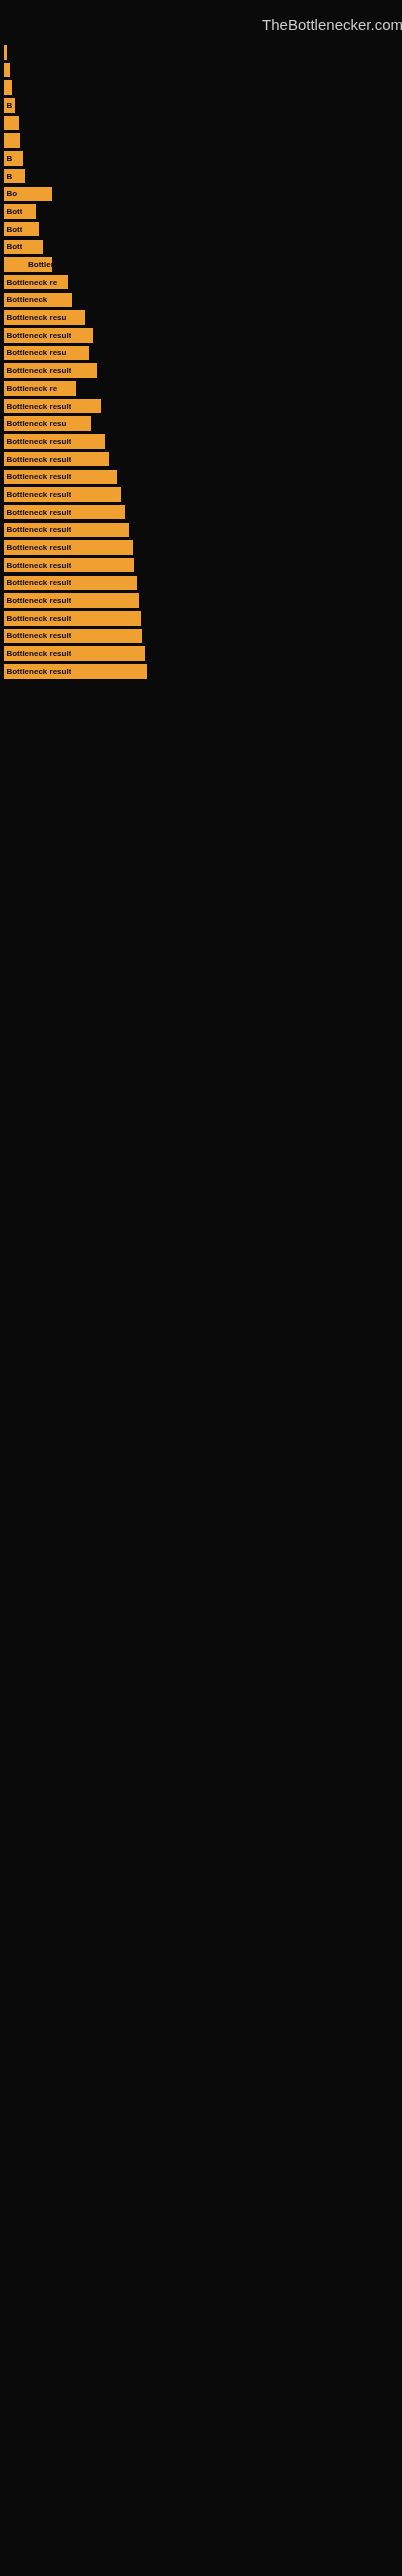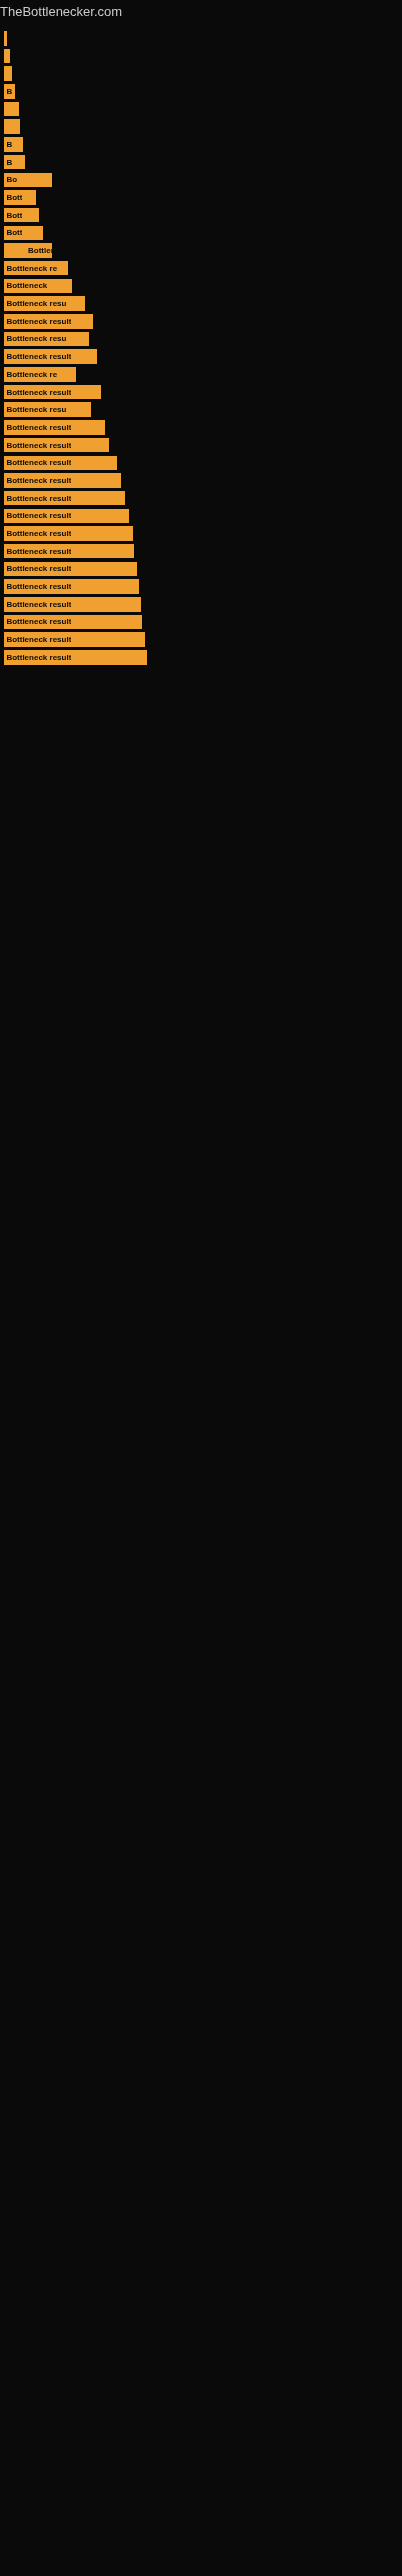--- a/index.html
+++ b/index.html
@@ -9,23 +9,23 @@
     }
     body {
       width: 403px;
       min-height: 2576px;
       background-color: #0a0a0a;
       font-family: Arial, sans-serif;
       position: relative;
     }
     .site-title {
       color: #cccccc;
-      font-size: 13px;
-      text-align: left;
-      padding: 4px 0 4px 0;
+      font-size: 15px;
+      text-align: right;
+      padding: 16px 0 4px 0;
       font-weight: normal;
     }
     .bars-container {
       padding: 8px 0;
     }
     .bar-row {
       display: flex;
       align-items: center;
       margin-bottom: 3.2px;
       padding-left: 4px;

